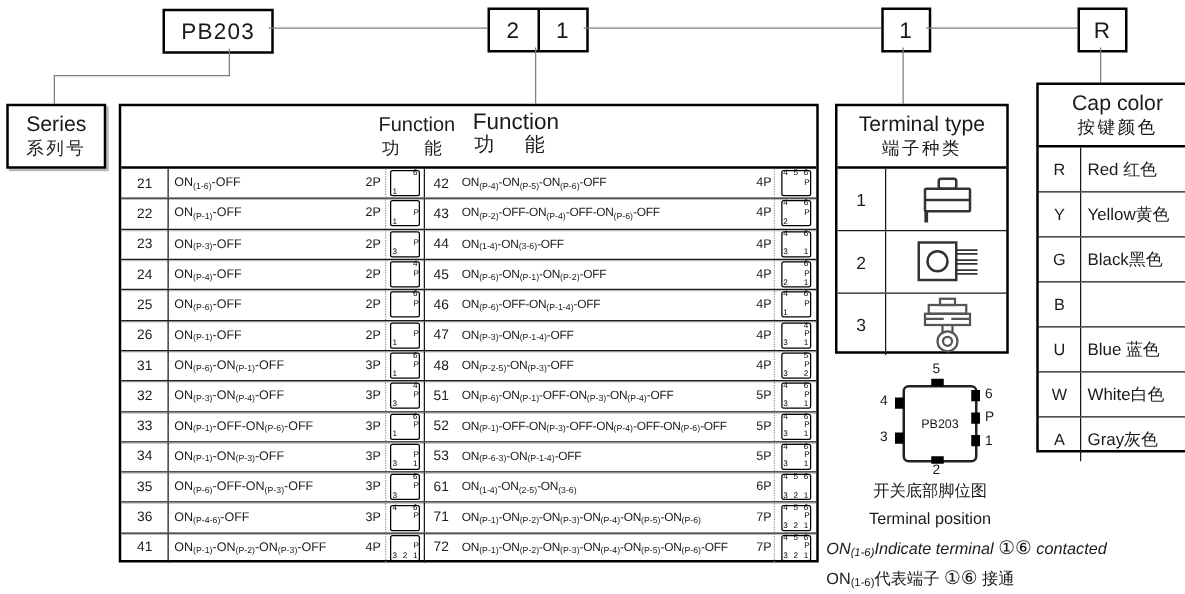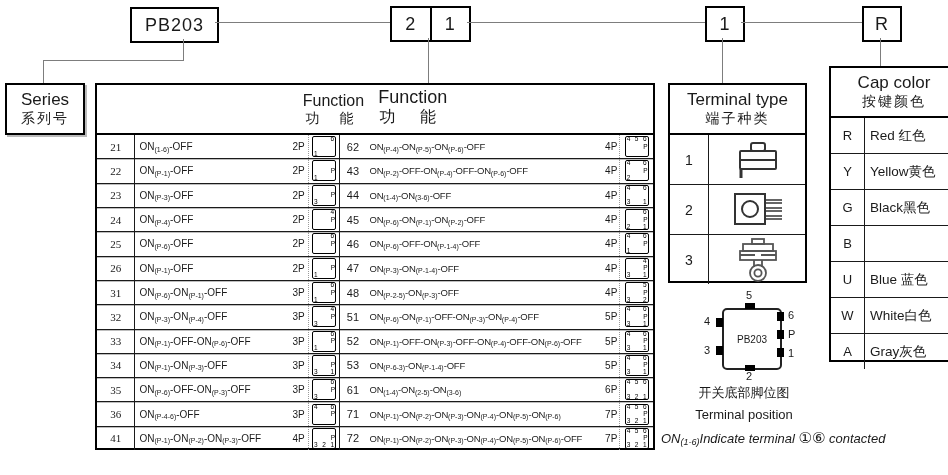--- a/index.html
+++ b/index.html
@@ -23,21 +23,21 @@
   .ftable{left:95px;top:83px;width:560px;height:367px;}
   .fhead{height:48px;border-bottom:2px solid #000;display:flex;align-items:center;justify-content:center;gap:14px;}
   .fhead .blk{display:flex;flex-direction:column;align-items:center;line-height:1.15;}
   .fhead .blk1 .en{font-size:16px;} .fhead .blk1 .zh{font-size:14px;letter-spacing:8px;}
   .fhead .blk2{margin-top:-4px;} .fhead .blk2 .en{font-size:18px;} .fhead .blk2 .zh{font-size:16px;letter-spacing:10px;}
   .fbody{display:flex;flex-direction:column;height:315px;}
   .frow{flex:1;display:flex;align-items:stretch;border-bottom:1px solid #1a1a1a;
         box-shadow:0 1px 0 rgba(110,110,110,.45);}
   .frow:last-child{border-bottom:none;box-shadow:none;}
   .c{display:flex;align-items:center;box-sizing:border-box;}
-  .cnum1{width:40px;justify-content:center;font-size:11px;border-right:1px solid #1a1a1a;font-family:Liberation Serif, serif;}
+  .cnum1{width:40px;justify-content:center;font-size:11px;border-right:1px solid #1a1a1a;}
   .cfn1{width:179px;padding:0 3px 0 4px;justify-content:space-between;white-space:nowrap;overflow:visible;}
   .cic1{width:34px;justify-content:center;border-left:1px dotted #9a9a9a;border-right:1px solid #1a1a1a;}
   .cnum2{width:26px;justify-content:center;font-size:11px;}
   .cfn2{width:264px;padding:0 2px 0 4px;justify-content:space-between;white-space:nowrap;overflow:visible;}
   .cic2{width:35px;justify-content:center;border-left:1px dotted #9a9a9a;}
   .fnlbl{font-size:10px;}
   .cfn2 .fnlbl{font-size:9.5px;letter-spacing:-0.2px;}
   .fnlbl .sub{font-size:7px;position:relative;top:1.5px;letter-spacing:0;}
   .poles{font-size:10px;padding-left:2px;}
   .bold{font-weight:normal;}
@@ -131,21 +131,21 @@
           <div class="c cic1">
             <div class="pinbox">
               <span class="pt single">
                 <span>6</span>
               </span>
               <span class="pb single">
                 <span>1</span>
               </span>
             </div>
           </div>
-          <div class="c cnum2">62</div>
+          <div class="c cnum2">42</div>
           <div class="c cfn2">
             <span class="fnlbl">ON<span class="sub">(P-4)</span>-ON<span class="sub">(P-5)</span>-ON<span class="sub">(P-6)</span>-OFF</span>
             <span class="poles">4P</span>
           </div>
           <div class="c cic2">
             <div class="pinbox">
               <span class="pt">
                 <span>4</span>
                 <span>5</span>
                 <span>6</span>
@@ -670,14 +670,15 @@
     <span class="pdl" style="left:6px;top:23px;">4</span>
     <span class="pdl" style="left:6px;top:52px;">3</span>
     <span class="pdl" style="left:90px;top:17px;">6</span>
     <span class="pdl" style="left:90px;top:36px;">P</span>
     <span class="pdl" style="left:90px;top:55px;">1</span>
   </div>
 
   <div class="caption" style="left:664px;top:384px;width:160px;">开关底部脚位图</div>
   <div class="caption" style="left:664px;top:407px;width:160px;">Terminal position</div>
   <div class="note" style="left:661px;top:429px;font-style:italic;" id="note-en">ON<span class="sub">(1-6)</span>Indicate terminal <span class="circ">①</span><span class="circ">⑥</span>  contacted</div>
+  <div class="note" style="left:661px;top:453px;" id="note-zh">ON<span class="sub">(1-6)</span>代表端子  <span class="circ">①</span><span class="circ">⑥</span>  接通</div>
 
 </div>
 
 </body></html>

